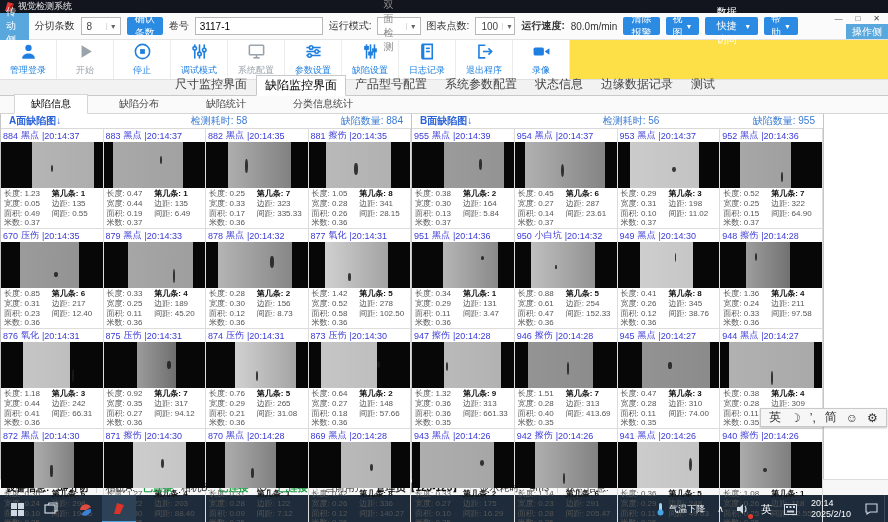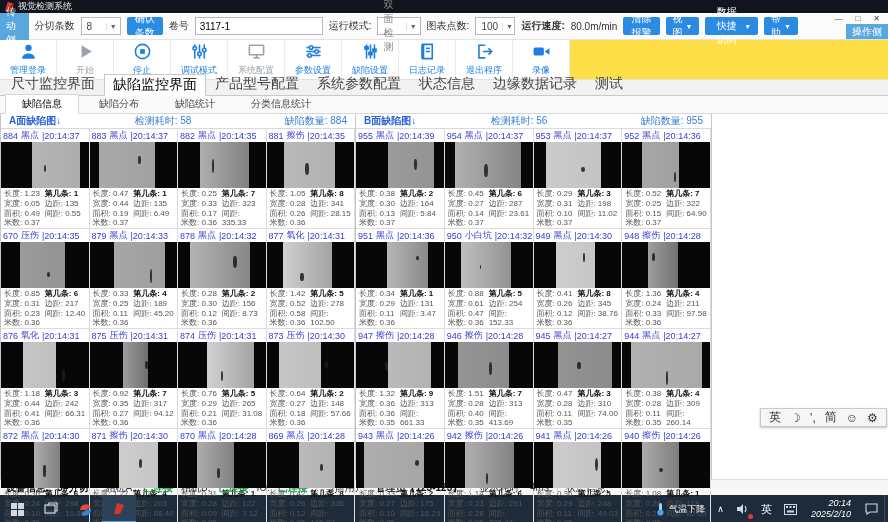--- a/index.html
+++ b/index.html
@@ -24,32 +24,32 @@
   .winctrls span { cursor:pointer; }
 
   
   .toolbar2 { height:40px; display:flex; border-bottom:1px solid #e0e0e0; background:#fde047; }
   .action-btn { width:57px; display:flex; flex-direction:column; align-items:center; justify-content:center; gap:1px; border-right:1px solid #ececec; font-size:9px; cursor:pointer; background:#fff; border-top:none; border-bottom:none; border-left:none; font-family:"Liberation Sans",sans-serif; }
   .action-btn svg { width:19px; height:19px; }
   .c-blue { color:#1e7fe0; }
   .c-gray { color:#9aa3ab; }
 
   
-  .maintabs { height:16px; background:#f2f2f2; display:flex; align-items:flex-end; border-bottom:1px solid #c9c9c9; font-size:14px; padding-left:2px; }
+  .maintabs { height:16px; background:#f2f2f2; display:flex; align-items:flex-end; border-bottom:1px solid #c9c9c9; font-size:12px; padding-left:2px;justify-content:center; }
   .mtab { padding:1px 8px; color:#444; border:1px solid transparent; cursor:pointer; }
   .mtab.active { background:#fff; border:1px solid #c9c9c9; border-bottom:1px solid #fff; margin-bottom:-1px; color:#000; }
 
   
-  .subtabs { height:18px; background:#fafafa; display:flex; align-items:flex-end; border-bottom:1px solid #d5d5d5; font-size:10px; padding-left:5px; gap:4px; }
+  .subtabs { height:18px; background:#fafafa; display:flex; align-items:flex-end; border-bottom:1px solid #d5d5d5; font-size:10px; padding-left:14px; gap:15px; }
   .stab { padding:2px 16px; color:#444; cursor:pointer; }
   .stab.active { background:#fff; border:1px solid #d5d5d5; border-bottom:1px solid #fff; margin-bottom:-1px; color:#000; }
 
   
   .panels { height:365px; display:flex; }
-  .panel { width:356px; border:1px solid #c6c6c6; border-top:none; display:flex; flex-direction:column; }
+  .panel { width:412px; border:1px solid #c6c6c6; border-top:none; display:flex; flex-direction:column; }
   .panel + .panel { border-left:none; }
   .panel-header { height:16px; display:flex; align-items:center; padding:0 8px; border-bottom:1px solid #d9d9d9; font-size:10px; background:#fff; }
   .p-title { color:#2a62d8; font-weight:bold; flex:1; }
   .p-mid { color:#3a7bd5; width:150px; }
   .p-right { color:#3a7bd5; }
   .grid { flex:1; display:grid; grid-template-columns:repeat(4,1fr); grid-template-rows:repeat(4,1fr); }
   .cell { border-right:1px solid #ddd; border-bottom:1px solid #ddd; display:flex; flex-direction:column; overflow:hidden; cursor:pointer; }
   .cell-head { height:13px; display:flex; align-items:center; gap:3px; padding:0 2px; font-size:9px; color:#3a3ad6; white-space:nowrap; }
   .cell-img { height:46px; position:relative; background:#000; }
   .speck { position:absolute; background:#1c1c1c; opacity:.85; border-radius:45%; }
@@ -68,21 +68,21 @@
   .green { color:#1f9d46; font-weight:bold; }
   .sep { width:1px; height:10px; background:#d8d8d8; }
 
   
   .taskbar { height:28px; background:#1d2b3a; display:flex; align-items:center; color:#fff; }
   .tb-left { display:flex; align-items:center; height:100%; }
   .tb-ic { width:34px; height:100%; display:flex; align-items:center; justify-content:center; cursor:pointer; }
   .tb-ic.activeapp { background:#2d4257; box-shadow:inset 0 -2px 0 #4fa3e3; }
   .tb-right { margin-left:auto; display:flex; align-items:center; height:100%; font-size:9px; }
   .tb-item { display:flex; align-items:center; gap:4px; padding:0 6px; height:100%; cursor:pointer; }
-  .clock { text-align:right; line-height:1.2; padding:0 8px;font-style:italic; }
+  .clock { text-align:left; line-height:1.2; padding:0 8px; }
   .edge { width:4px; height:100%; border-left:1px solid #3a4a5c; cursor:pointer; }
 </style>
 </head>
 <body>
 
 <div class="titlebar">
   <span class="logo"></span>
   <span>视觉检测系统</span>
 </div>
 

